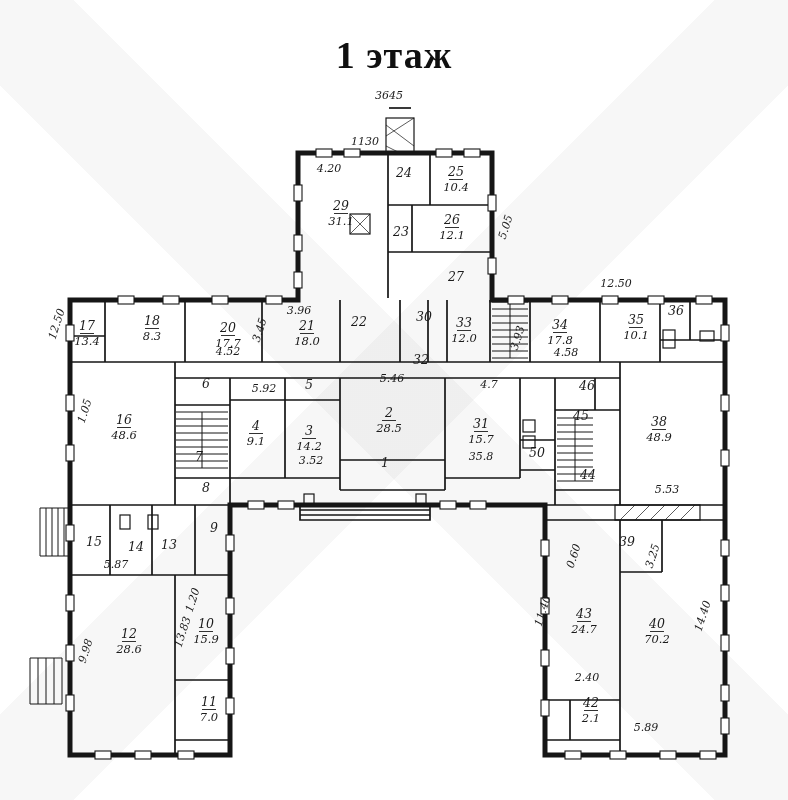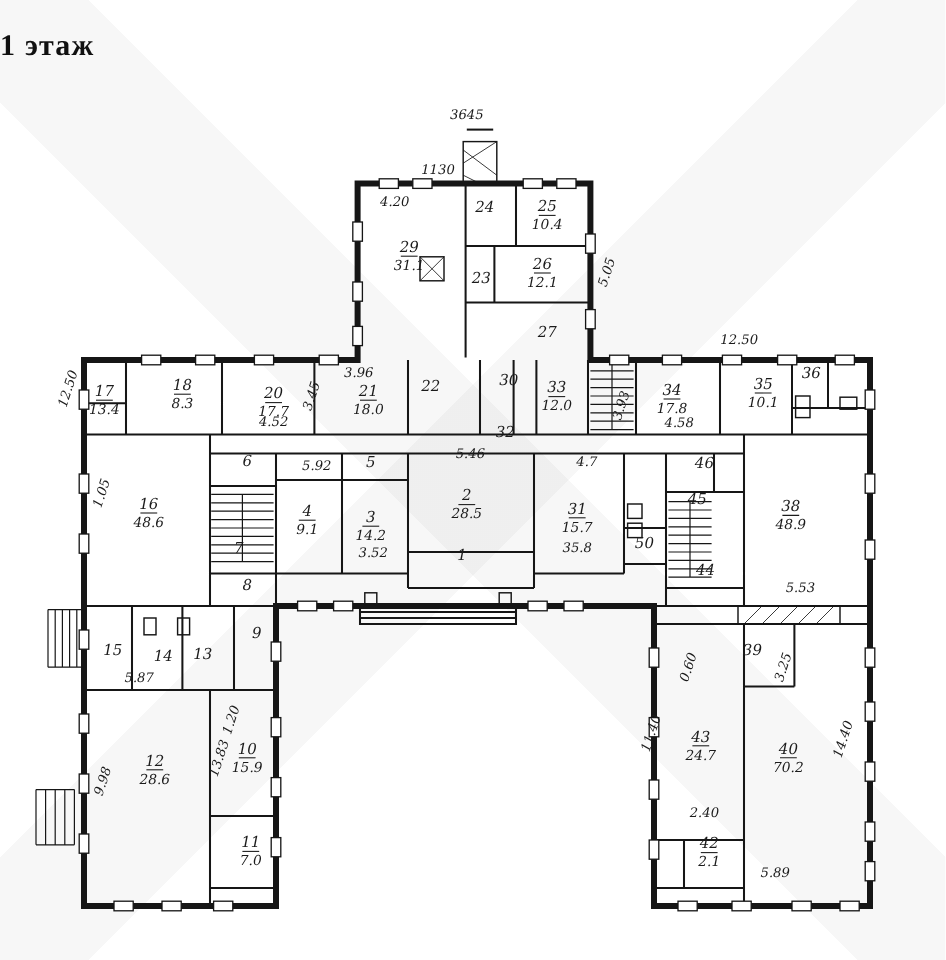--- a/index.html
+++ b/index.html
@@ -2,22 +2,22 @@
 <html><head>
 <meta charset="utf-8">
 <style>
   html,body{margin:0;padding:0;background:#ffffff}
   .page{position:relative;width:788px;height:800px;background:#fff;overflow:hidden;
         font-family:"Liberation Serif",serif}
   .watermark{position:absolute;inset:0;pointer-events:none;
     background:
       linear-gradient(45deg, transparent 45%, rgba(0,0,0,0.03) 45%, rgba(0,0,0,0.03) 55%, transparent 55%),
       linear-gradient(-45deg, transparent 45%, rgba(0,0,0,0.03) 45%, rgba(0,0,0,0.03) 55%, transparent 55%);}
-  .title{position:absolute;top:8px;left:0;right:0;text-align:left;
-         font-size:25px;color:#101010;letter-spacing:1px}
+  .title{position:absolute;top:8px;left:0;right:0;text-align:center;
+         font-size:38px;color:#101010;letter-spacing:1px}
   svg.plan{position:absolute;left:0;top:0}
   .wall-ext{fill:none;stroke:#161616;stroke-width:5;stroke-linejoin:miter}
   .wall-int{fill:none;stroke:#161616;stroke-width:1.7}
   .win{fill:#ffffff;stroke:#161616;stroke-width:1.1}
   .stair{stroke:#161616;stroke-width:1;fill:none}
   .fixture{fill:none;stroke:#161616;stroke-width:1.2}
   .hatch{stroke:#161616;stroke-width:0.7}
   .rnum{font-family:"DejaVu Serif",serif;font-style:italic;font-size:12.5px;fill:#1b1b1b;text-anchor:middle}
   .rarea{font-family:"DejaVu Serif",serif;font-style:italic;font-size:11.5px;fill:#1b1b1b;text-anchor:middle}
   .rline{stroke:#1b1b1b;stroke-width:0.9}

